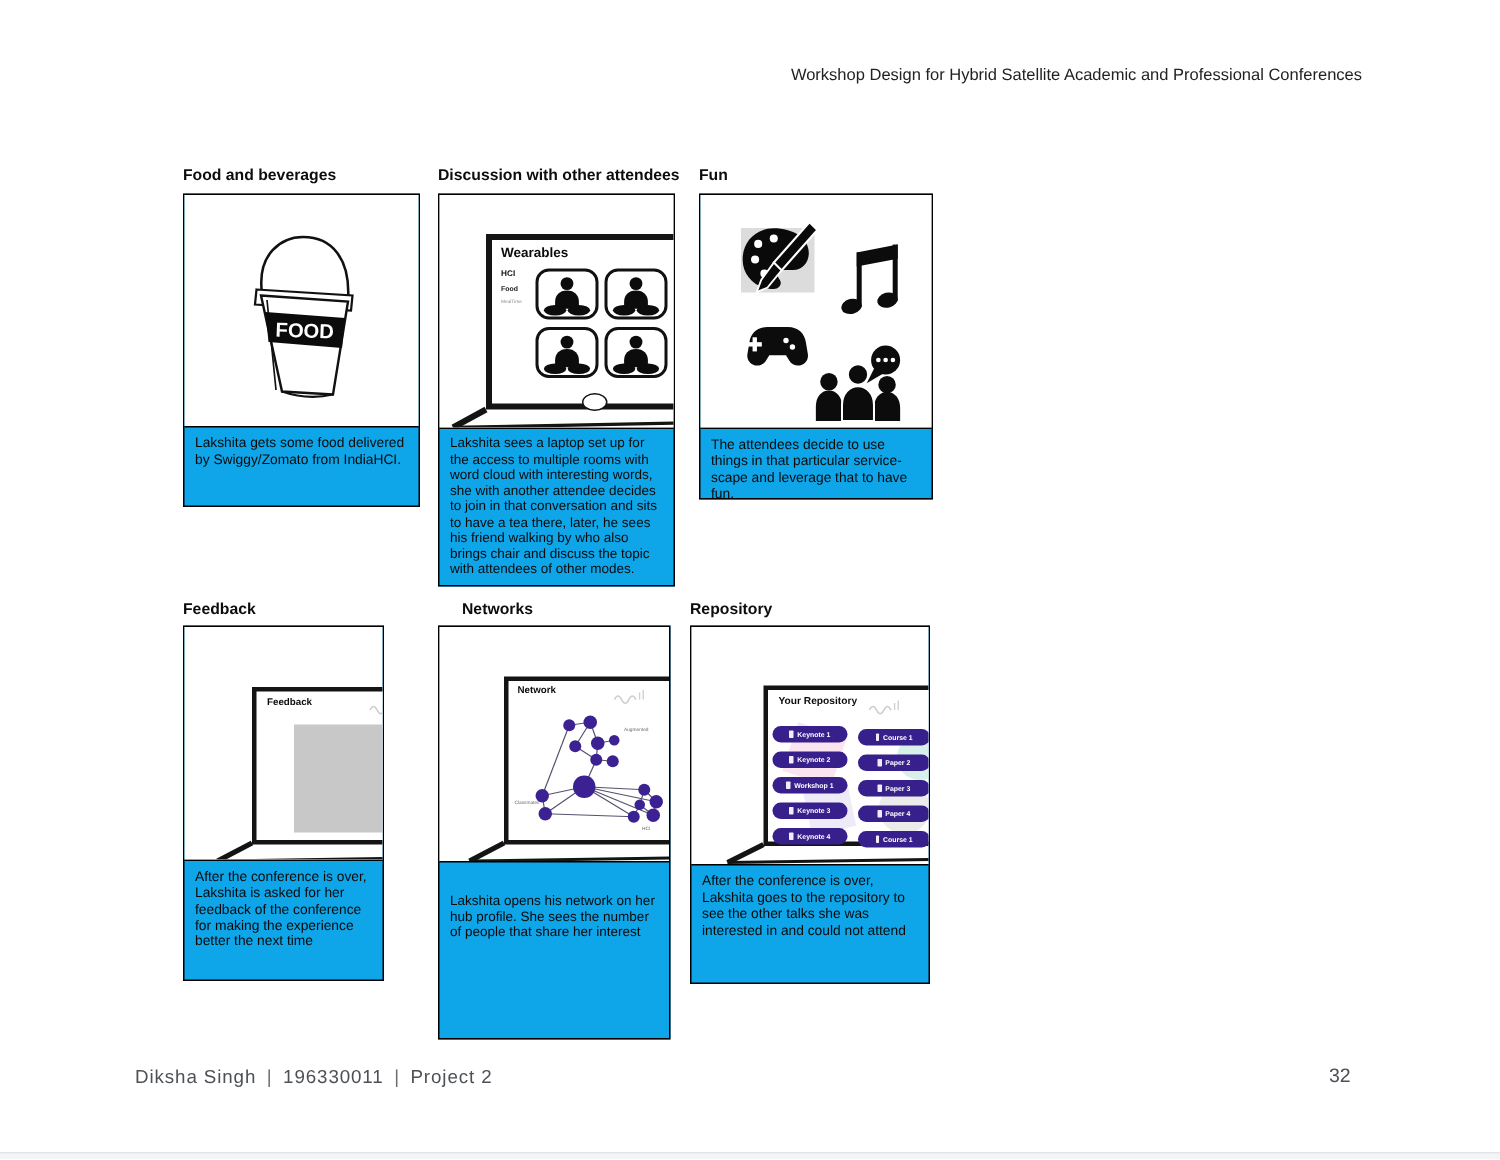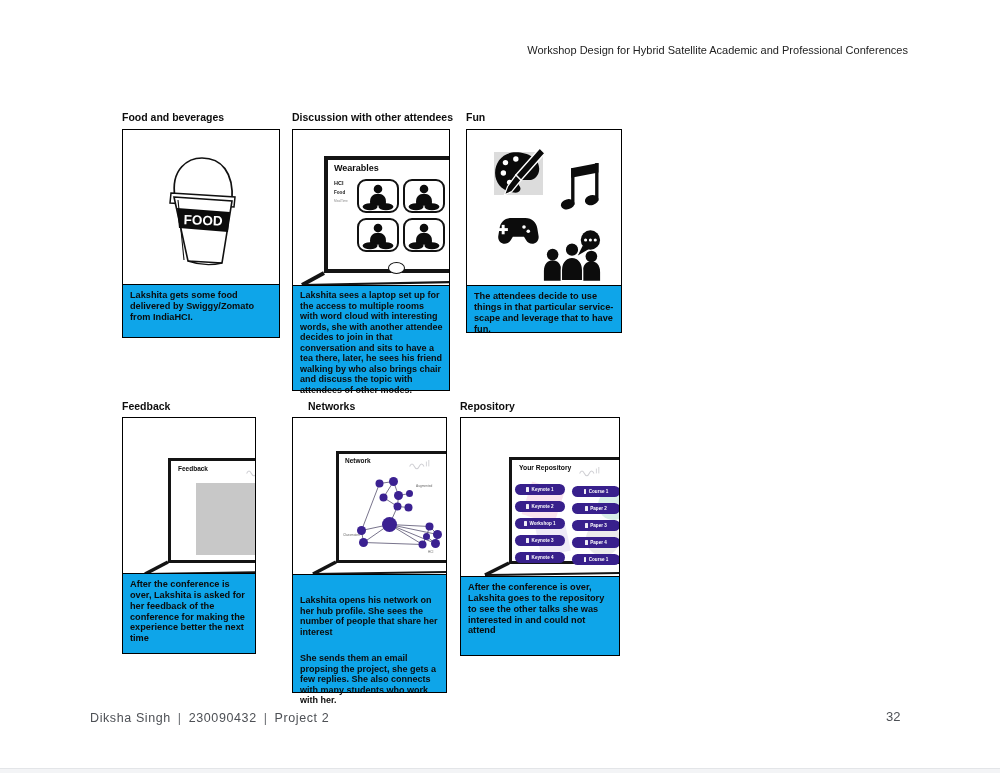--- a/index.html
+++ b/index.html
@@ -3,21 +3,21 @@
 <meta charset="utf-8">
 <style>
   html,body{margin:0;padding:0;background:#fff;}
   #page{position:relative;width:1000px;height:773px;background:#fff;overflow:hidden;
         font-family:"Liberation Sans",sans-serif;color:#111;}
   .hdr{position:absolute;top:44px;right:92px;font-size:11px;color:#222;}
   .ptitle{position:absolute;font-size:10.5px;font-weight:700;color:#0d0d0d;}
   .pbox{position:absolute;border:1px solid #000;background:#0ea5e9;box-sizing:border-box;}
   .pimg{position:relative;overflow:hidden;background:#fff;}
   .pcap{border-top:1px solid #000;box-sizing:border-box;padding:5px 6px 0 7px;
-        font-size:9.2px;font-weight:700;line-height:1.18;color:#0b0b0b;}
+        font-size:9.2px;font-weight:400;line-height:1.18;color:#0b0b0b;}
   .pcap.small{font-size:9px;line-height:1.17;padding-top:4px;}
   .cap-p{margin:16px 0 10px 0;}
   
   .screen{position:absolute;background:#fff;border:4px solid #141414;box-sizing:border-box;}
   .thin{border-width:3.5px;}
   .scr-title{position:absolute;font-weight:700;color:#0c0c0c;white-space:nowrap;}
   .base-svg{position:absolute;left:0;top:0;pointer-events:none;}
   .wm{position:absolute;opacity:.85;}
   
   .s2-title{left:6px;top:3px;font-size:9px;}
@@ -252,21 +252,20 @@
           </g>
         </svg>
       </div>
       <svg class="base-svg" width="155" height="156">
         <path d="M43,144 L20,156" stroke="#141414" stroke-width="3.5" fill="none"></path>
         <path d="M20,156 L155,154" stroke="#141414" stroke-width="2" fill="none"></path>
       </svg>
     </div>
     <div class="pcap small" style="height:118px">
       <div class="cap-p">Lakshita opens his network on her hub profile. She sees the number of people that share her interest</div>
-      <div class="cap-p">She sends them an email propsing the project, she gets a few replies. She also connects with many students who work with her.</div>
     </div>
   </div>
 
   <div class="ptitle" style="left:460px;top:400px">Repository</div>
   <div class="pbox" style="left:460px;top:417px;width:160px">
     <div class="pimg" style="height:158px">
       <div class="screen thin" style="left:48px;top:39px;width:118px;height:107px">
         <div class="blob" style="left:14px;top:26px;width:34px;height:34px;background:#f6cde2;opacity:.55;transform:rotate(18deg)"></div>
         <div class="blob" style="left:86px;top:30px;width:30px;height:30px;border-radius:50%;background:#bfe4da;opacity:.6"></div>
         <div class="blob" style="left:74px;top:62px;width:34px;height:34px;border-radius:50%;background:#e2e2e2;opacity:.7"></div>
@@ -323,18 +322,18 @@
       </div>
       <svg class="base-svg" width="160" height="158">
         <path d="M48,145 L24,157" stroke="#141414" stroke-width="3.5" fill="none"></path>
         <path d="M24,157 L160,155" stroke="#141414" stroke-width="2" fill="none"></path>
       </svg>
     </div>
     <div class="pcap" style="height:79px">After the conference is over, Lakshita goes to the repository to see the other talks she was interested in and could not attend</div>
   </div>
 
   <div class="foot">
-    <span>Diksha Singh</span><span class="sep">|</span><span>230090432</span><span class="sep">|</span><span>Project 2</span>
+    <span>Diksha Singh</span><span class="sep">|</span><span>196330011</span><span class="sep">|</span><span>Project 2</span>
   </div>
   <div class="pageno">32</div>
   <div class="botbar"></div>
 
 </div>
 
 </body></html>

